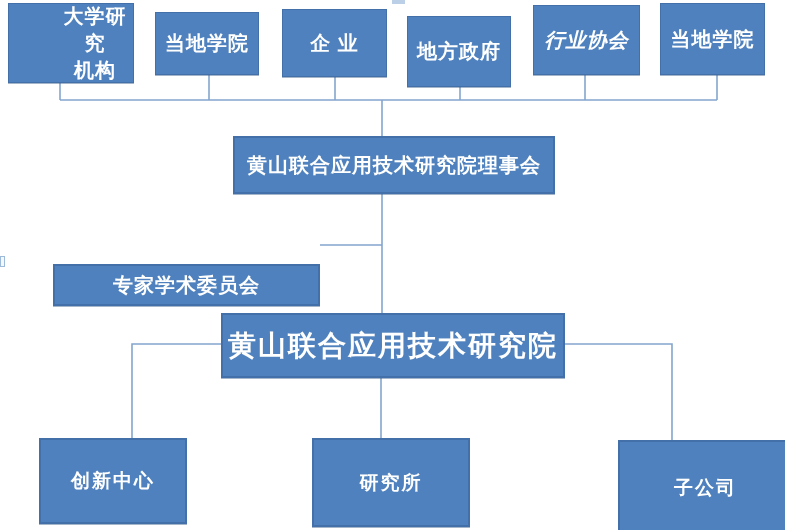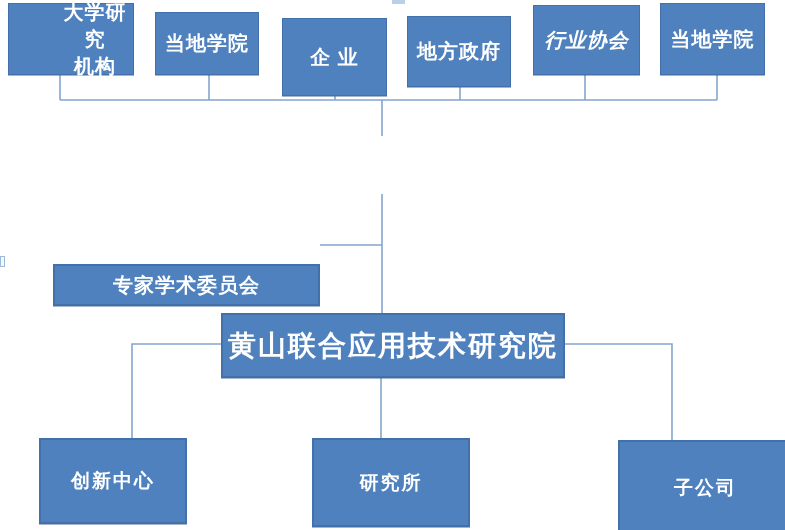--- a/index.html
+++ b/index.html
@@ -63,28 +63,29 @@
       <path d="M382 194 V313"></path>
 
       <path d="M320 245 H382"></path>
 
       <path d="M221 344 H132 V438"></path>
       <path d="M565 344 H672 V440"></path>
       <path d="M381 378 V438"></path>
     </g>
   </svg>
 
-  <div class="node small" style="left:8px;top:3px;width:126px;height:72px;padding-left:48px;">大学研究
+  <div class="node small" style="left:8px;top:3px;width:126px;height:80px;padding-left:48px;">大学研究
 机构</div>
   <div class="node small" style="left:155px;top:12px;width:104px;height:63px;">当地学院</div>
-  <div class="node small" style="left:282px;top:18px;width:105px;height:78px;">企 业</div>
+  <div class="node small" style="left:282px;top:9px;width:105px;height:68px;">企 业</div>
   <div class="node small" style="left:407px;top:4px;width:104px;height:71px;margin-top:12px;">地方政府</div>
   <div class="node small" style="left:533px;top:5px;width:107px;height:70px;font-style:italic;">行业协会</div>
   <div class="node small" style="left:660px;top:3px;width:105px;height:72px;">当地学院</div>
 
+  <div class="node wide" style="left:233px;top:136px;width:322px;height:58px;">黄山联合应用技术研究院理事会</div>
 
   <div class="node wide" style="left:53px;top:220px;width:267px;height:42px;margin-top:44px;">专家学术委员会</div>
 
   <div class="node main" style="left:221px;top:313px;width:344px;height:65px;">黄山联合应用技术研究院</div>
 
   <div class="node bottom" style="left:39px;top:438px;width:148px;height:86px;">创新中心</div>
   <div class="node bottom" style="left:312px;top:438px;width:158px;height:89px;">研究所</div>
   <div class="node bottom" style="left:618px;top:440px;width:175px;height:95px;">子公司</div>
 
   <div class="artifact" id="handle-left"></div>

